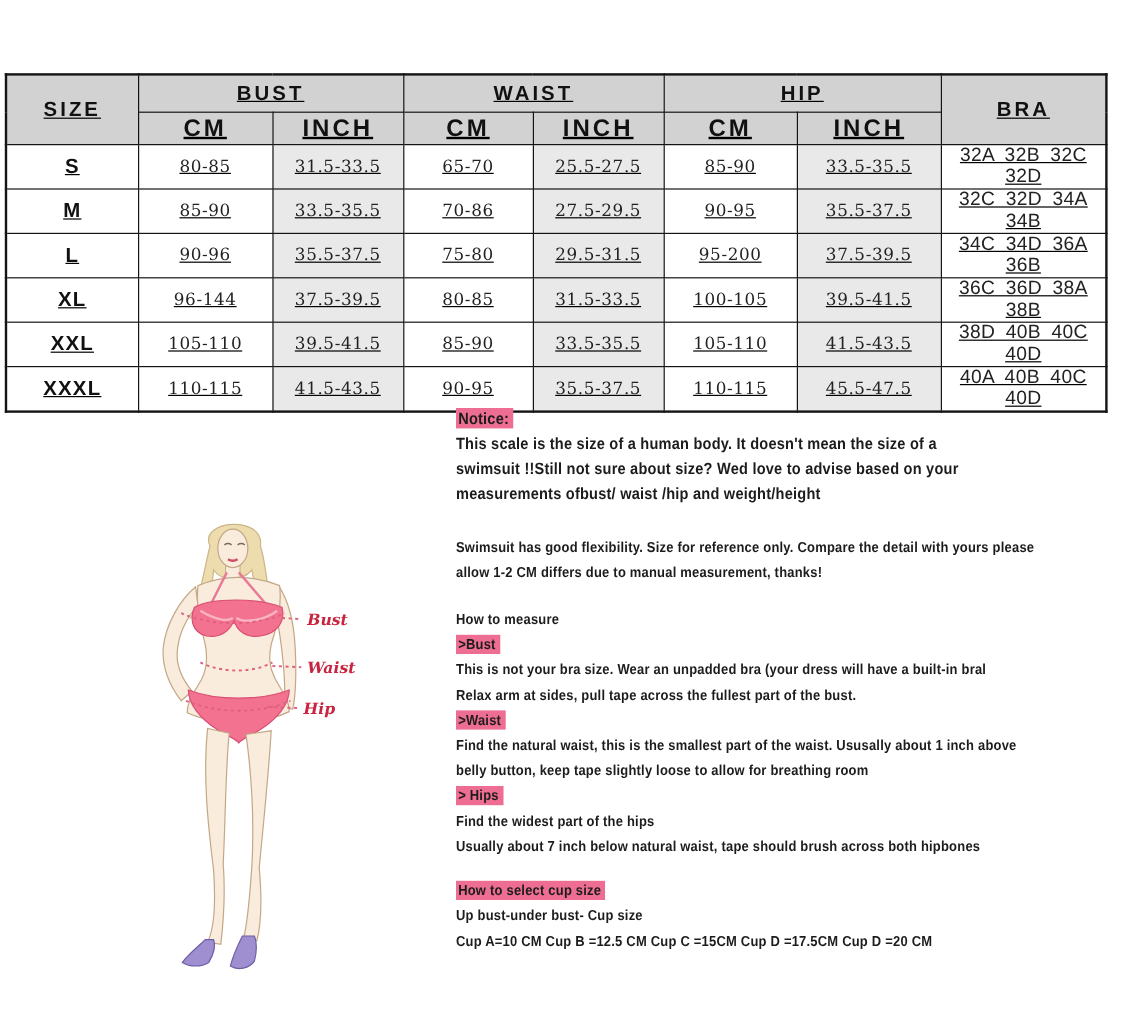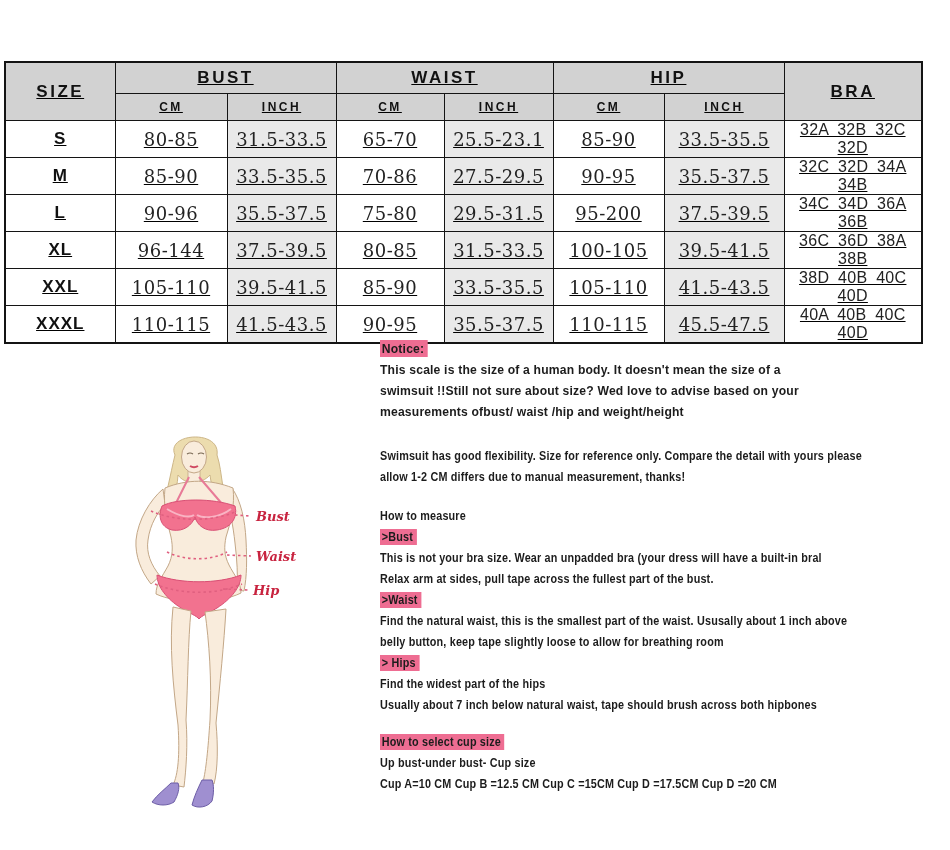--- a/index.html
+++ b/index.html
@@ -19,29 +19,29 @@
     border:1.5px solid var(--table-border);
     text-align:center;vertical-align:middle;padding:0;
     color:#111;
   }
   .size-table thead th{
     background:var(--table-header-bg);
     font-size:17px;font-weight:600;letter-spacing:2.5px;
     font-family:"Liberation Sans",sans-serif;
   }
   .size-table .hrow1 th{height:30px;}
-  .size-table .hrow2 th{height:26px;font-size:12px;margin-top:31px;}
+  .size-table .hrow2 th{height:26px;font-size:20px;margin-top:31px;}
   .size-table tbody tr{height:28px;}
   .size-table td.sizecell{
     font-size:17px;font-weight:600;letter-spacing:1px;
     font-family:"Liberation Sans",sans-serif;
   }
   .size-table td.num{
     font-family:"DejaVu Serif","Liberation Serif",serif;
-    font-size:18px;letter-spacing:0.5px;color:#222;
+    font-size:14px;letter-spacing:0.5px;color:#222;
   }
   .size-table td.inch{background:var(--table-inch-bg);margin-top:12px;}
   .size-table td.bra{
     font-size:16px;letter-spacing:0.3px;word-spacing:4px;color:#222;
     font-family:"Liberation Sans",sans-serif;
   }
 
   
   .figure-wrap{position:absolute;left:105px;top:425px;width:265px;height:400px;}
   .fig-label{
@@ -92,21 +92,21 @@
       <th>CM</th>
       <th>INCH</th>
     </tr>
   </thead>
   <tbody>
     <tr>
       <td class="sizecell">S</td>
       <td class="num">80-85</td>
       <td class="num inch">31.5-33.5</td>
       <td class="num">65-70</td>
-      <td class="num inch">25.5-23.1</td>
+      <td class="num inch">25.5-27.5</td>
       <td class="num">85-90</td>
       <td class="num inch">33.5-35.5</td>
       <td class="bra">32A 32B 32C 32D</td>
     </tr>
     <tr>
       <td class="sizecell">M</td>
       <td class="num">85-90</td>
       <td class="num inch">33.5-35.5</td>
       <td class="num">70-86</td>
       <td class="num inch">27.5-29.5</td>

